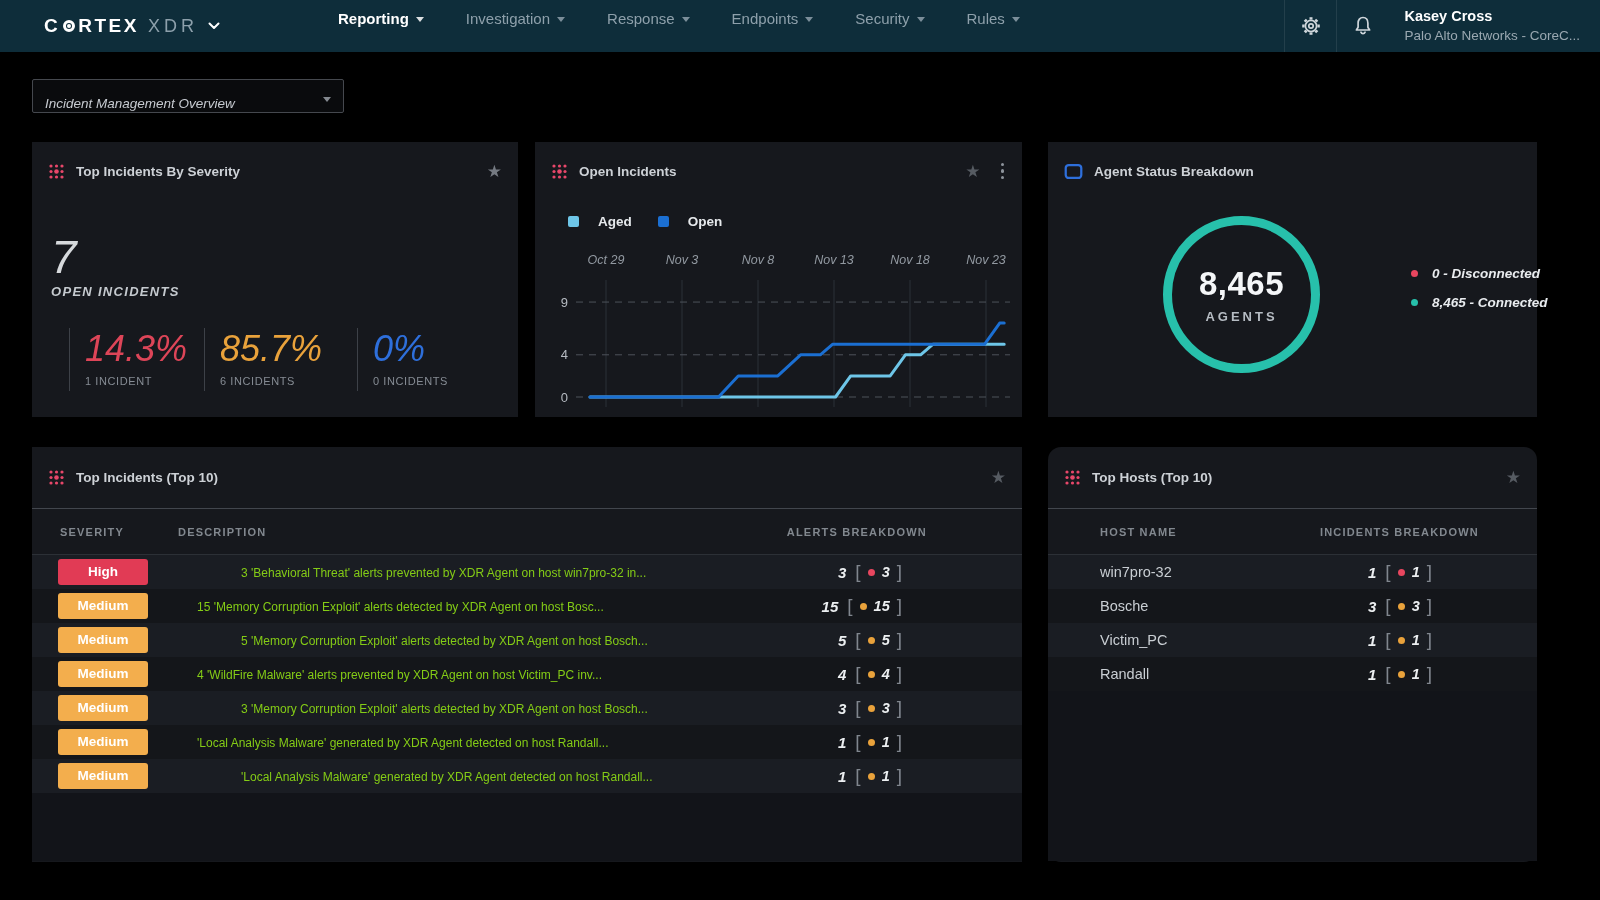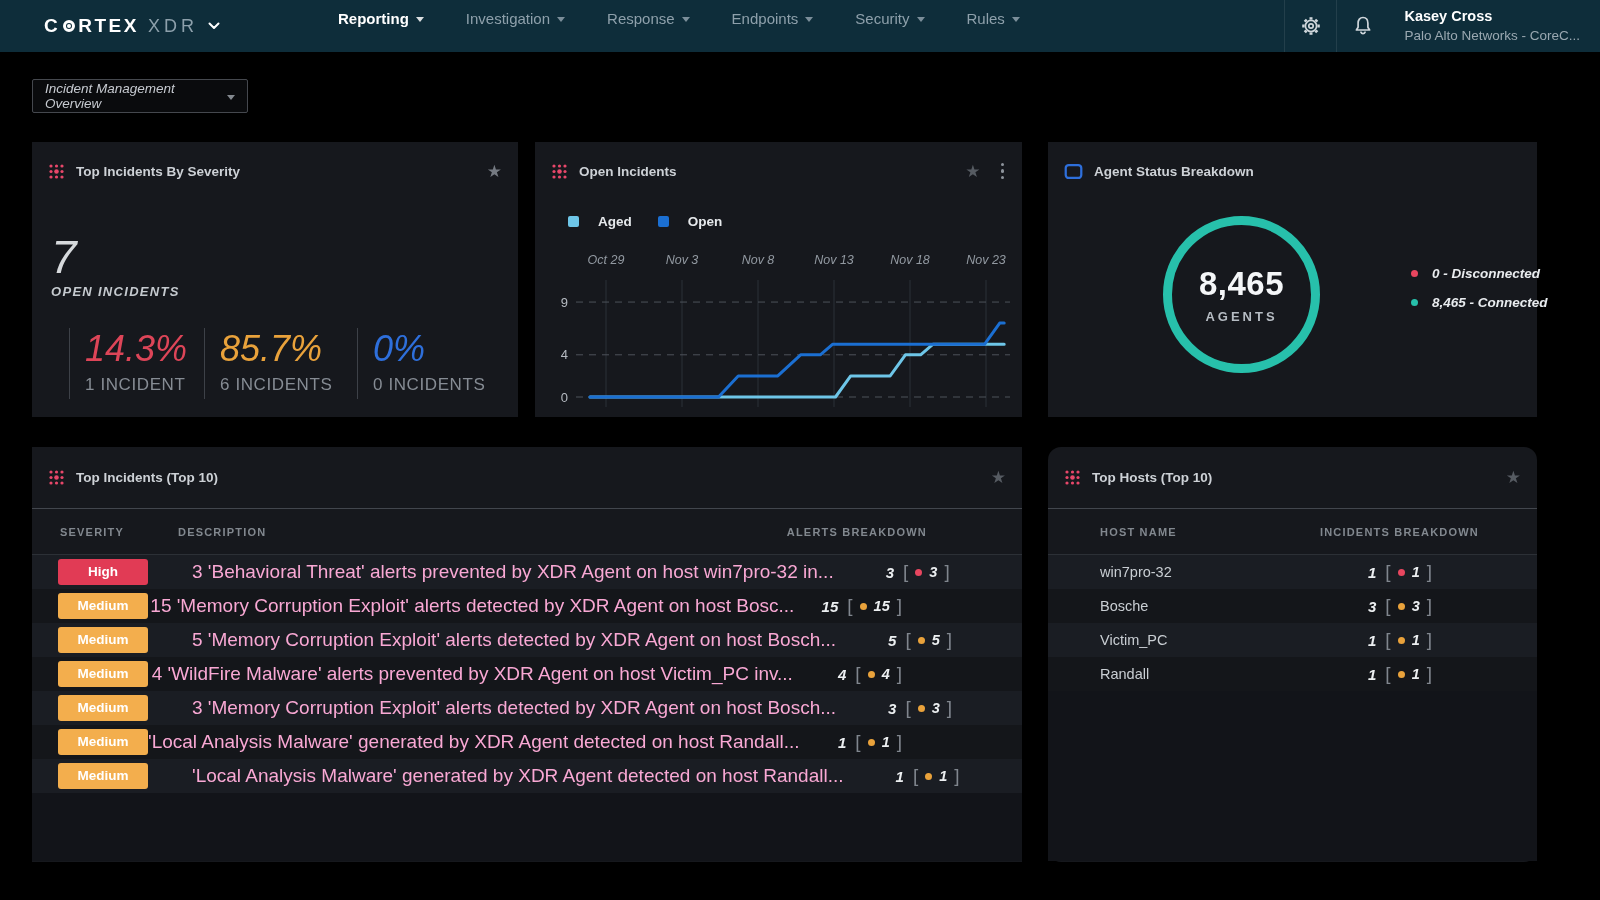--- a/index.html
+++ b/index.html
@@ -20,21 +20,21 @@
   .nav-item.active { color:#fff; font-weight:bold; }
   .nav-right { position:absolute; right:0; top:0; height:52px; display:flex; align-items:stretch; }
   .icon-cell { width:52px; display:flex; align-items:center; justify-content:center; border-left:1px solid rgba(255,255,255,.09); }
   .icon-cell:last-of-type { border-right:1px solid rgba(255,255,255,.09); }
   .user-block { padding:7px 20px 0 16px; line-height:1.35; }
   .user-name { color:#fff; font-weight:bold; font-size:14.5px; }
   .user-org { color:#9aa8b1; font-size:13.5px; }
 
   
   .toolbar { position:relative; height:62px; }
-  .dash-select { position:absolute; left:32px; top:27px; width:216px; height:34px; border:1px solid #45484e; border-radius:2px; background:#0a0b0d; display:flex; align-items:center; justify-content:space-between; padding:16px 12px; cursor:pointer; }
+  .dash-select { position:absolute; left:32px; top:27px; width:312px; height:34px; border:1px solid #45484e; border-radius:2px; background:#0a0b0d; display:flex; justify-content:space-between; padding:16px 12px; cursor:pointer; }
   .dash-select-value { font-style:italic; font-size:13.5px; color:#c6cad0; }
   .dash-select .caret { color:#9aa0a7; }
   .toolbar-right { position:absolute; right:63px; top:30px; display:flex; align-items:center; gap:12px; }
   .theme-btn { font-size:13.5px; font-weight:bold; font-style:italic; padding:5px 11px; border-radius:2px; cursor:pointer; }
   .theme-light { background:#17191e; color:#545962; }
   .theme-dark { background:#26292f; color:#fff; border:1px solid #cfd3d8; }
   .last-updated { font-size:15px; font-weight:bold; font-style:italic; color:#eef1f3; margin-left:6px; }
 
   
   .dashboard { position:relative; height:786px; }
@@ -54,21 +54,21 @@
   .kebab i { width:3.5px; height:3.5px; border-radius:50%; background:#8d939b; }
 
   
   .sev-total { position:absolute; left:19px; top:92px; }
   .sev-total-num { font-size:46px; font-weight:300; font-style:italic; color:#d6d9dc; line-height:1; }
   .sev-total-label { margin-top:4px; font-size:13px; font-weight:bold; font-style:italic; letter-spacing:1.3px; color:#c5cacf; }
   .sev-stats { position:absolute; left:37px; top:186px; display:flex; }
   .sev-stat { border-left:1px solid #3d4148; padding:2px 0 4px 15px; }
   .sev-stat:nth-child(1){ width:135px; } .sev-stat:nth-child(2){ width:153px; } .sev-stat:nth-child(3){ width:150px; }
   .sev-pct { font-size:36px; font-style:italic; line-height:1.05; }
-  .sev-count { margin-top:7px; font-size:17px; color:#868c94; letter-spacing:.6px; }
+  .sev-count { margin-top:7px; font-size:11px; color:#868c94; letter-spacing:.6px; }
 
   
   .oi-legend { position:absolute; left:33px; top:72px; display:flex; align-items:center; gap:26px; }
   .oi-legend-item { display:flex; align-items:center; gap:19px; }
   .oi-legend-swatch { width:11px; height:11px; border-radius:2px; }
   .oi-legend-label { font-size:13.5px; font-weight:bold; color:#e6e9ec; }
   #open-incidents-chart { position:absolute; left:8px; top:104px; }
   .c-date { font-size:12.5px; font-style:italic; fill:#9299a1; }
   .c-ylab { font-size:13px; fill:#b6bbc2; }
 
@@ -92,21 +92,21 @@
   .row-even { background:#14161a; }
 
   .col-sev { width:165px; padding-left:26px; }
   .col-desc { flex:1; padding-right:8px; }
   .col-alerts { width:270px; display:flex; align-items:center; justify-content:flex-end; padding-right:120px; gap:9px; }
   .hd-sev { padding-left:28px; width:146px; }
   .hd-desc { flex:1; }
   .hd-alerts { width:270px; text-align:right; padding-right:95px; }
 
   .sev-badge { display:inline-block; width:90px; height:26px; line-height:26px; text-align:center; border-radius:3px; font-size:13.5px; font-weight:bold; color:#fff; }
-  .desc-text { font-size:19px; color:#f9a8d4; white-space:nowrap; overflow:hidden; }
+  .desc-text { font-size:12px; color:#84cc16; white-space:nowrap; overflow:hidden; }
   .bd-num { font-size:15px; font-weight:bold; font-style:italic; color:#eceff1; }
   .bracket { font-size:19px; font-weight:300; color:#80868e; line-height:1; position:relative; top:-1px; }
   .bd-group { display:flex; align-items:center; gap:7px; }
   .bd-count { font-size:14.5px; font-weight:bold; font-style:italic; color:#eceff1; }
 
   .col-host { flex:1; padding-left:52px; font-size:14.5px; color:#c9ced3; }
   .col-inc { width:230px; display:flex; align-items:center; justify-content:flex-end; padding-right:105px; gap:9px; }
   .hd-host { padding-left:52px; flex:1; }
   .hd-inc { width:230px; padding-right:58px; text-align:right; }
 

